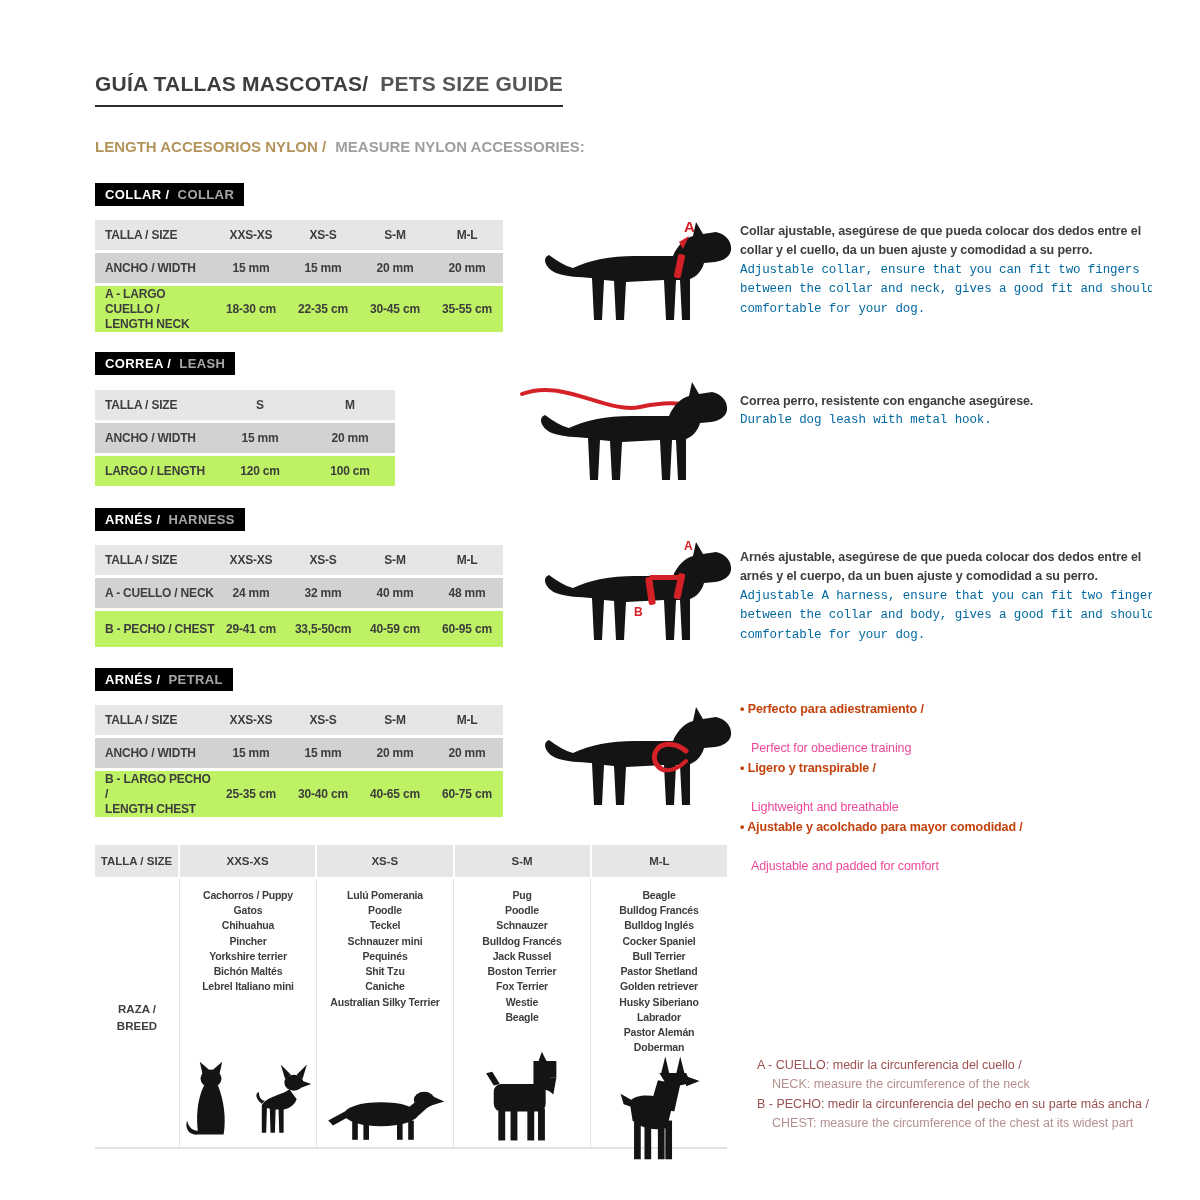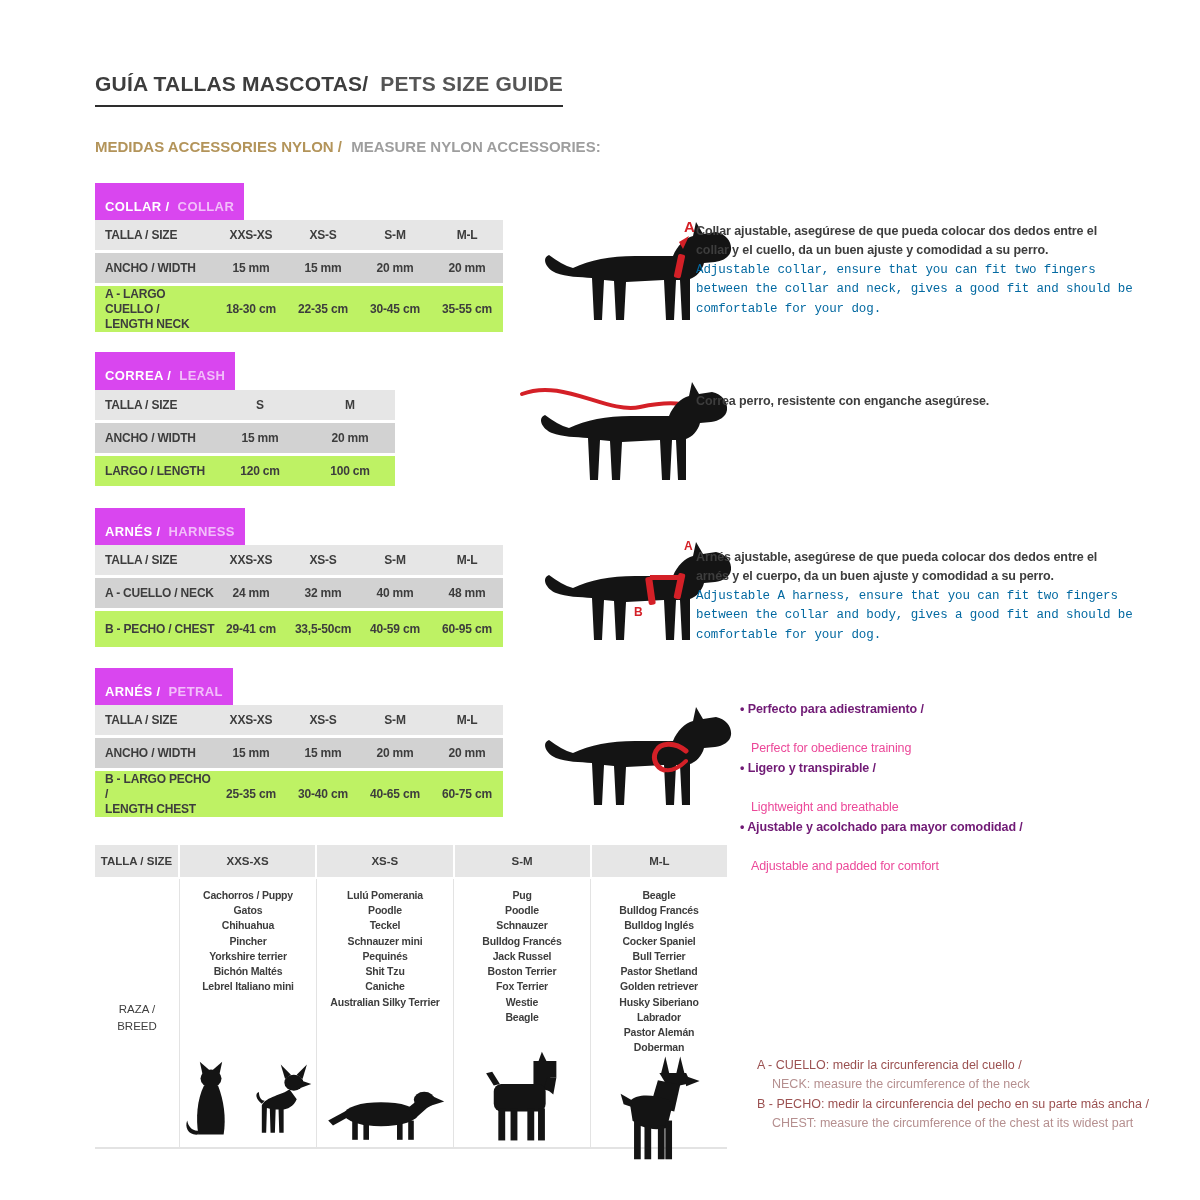--- a/index.html
+++ b/index.html
@@ -9,22 +9,22 @@
   
   .title{position:absolute;left:95px;top:72px;font-size:21px;font-weight:bold;
          letter-spacing:0.2px;padding-bottom:9px;border-bottom:2px solid #2e2e2e;
          display:inline-block;white-space:nowrap;}
   .title .t-en{color:#555;margin-left:6px;}
   .subtitle{position:absolute;left:95px;top:138px;font-size:15px;font-weight:bold;white-space:nowrap;}
   .subtitle .s-es{color:#b3945a;}
   .subtitle .s-en{color:#9e9e9e;margin-left:5px;}
 
   
-  .badge{position:absolute;left:95px;background:#d946ef;color:#fff;font-weight:bold;
-         font-size:13px;padding:16px 10px;letter-spacing:0.4px;white-space:nowrap;text-align:center;}
+  .badge{position:absolute;left:95px;background:#000000;color:#fff;font-weight:bold;
+         font-size:13px;padding:4px 10px;letter-spacing:0.4px;white-space:nowrap;text-align:center;}
   .badge .b-en{color:rgba(255,255,255,0.65);margin-left:4px;}
 
   
   .stable{position:absolute;left:95px;}
   .srow{display:flex;margin-bottom:3px;}
   .r1{background:#e6e6e6;}
   .r2{background:#d2d2d2;}
   .r3{background:#bef264;}
   .h30{height:30px;}
   .h36{height:36px;}
@@ -33,42 +33,42 @@
          justify-content:center;text-align:center;letter-spacing:-0.2px;}
   .slabel{width:120px;justify-content:flex-start;text-align:left;padding-left:10px;
           box-sizing:border-box;white-space:pre-line;line-height:1.25;}
   .c4{width:72px;}
   .c2{width:90px;}
 
   
   .dogbox{position:absolute;}
 
   
-  .desc{position:absolute;left:696px;width:437px;font-size:12.5px;line-height:1.55;letter-spacing:-0.1px;}
+  .desc{position:absolute;left:740px;width:437px;font-size:12.5px;line-height:1.55;letter-spacing:-0.1px;}
   .desc .es{font-weight:bold;color:#3d3d3d;}
   .desc .en{color:#0369a1;font-family:Liberation Mono, monospace;}
 
   .bullets{position:absolute;left:740px;top:700px;font-size:12.5px;line-height:1.55;letter-spacing:-0.1px;}
-  .bullet-es{font-weight:bold;color:#701a75;}
+  .bullet-es{font-weight:bold;color:#c2410c;}
   .bullet-es::before{content:"• ";}
   .bullet-en{color:#ec4899;padding-left:11px;margin-top:20px;}
 
   
   .btable{position:absolute;left:95px;top:845px;width:632px;}
   .bhead{display:flex;height:32px;background:#e6e6e6;margin-bottom:2px;}
   .bhcell{display:flex;align-items:center;justify-content:center;font-size:11.5px;
           font-weight:bold;border-right:2px solid #fff;box-sizing:border-box;}
   .bhcell:last-child{border-right:none;}
   .blabelcol{width:85px;}
   .bcol{flex:1;}
   .bbody{display:flex;height:268px;background:#fff;border-bottom:2px solid #e3e3e3;}
   .bbcell{display:flex;flex-direction:column;align-items:center;box-sizing:border-box;
           border-right:1px solid #e3e3e3;padding-top:9px;}
   .bbcell:last-child{border-right:none;}
-  .bblabel{justify-content:center;font-size:11.5px;font-weight:normal;text-align:center;
+  .bblabel{justify-content:center;font-size:11.5px;font-weight:bold;text-align:center;
            white-space:pre-line;line-height:1.4;}
   .breed-list{font-size:10.5px;font-weight:bold;text-align:center;white-space:pre-line;
               line-height:1.45;color:#3d3d3d;letter-spacing:-0.2px;}
   .animals{margin-top:auto;display:flex;align-items:flex-end;justify-content:center;
            gap:8px;padding-bottom:4px;}
 
   
   .notes{position:absolute;left:757px;top:1056px;width:432px;font-size:12.5px;line-height:1.55;}
   .note-es{color:#9b5151;font-weight:normal;}
   .note-en{color:#b58f8f;padding-left:15px;}
@@ -76,21 +76,21 @@
 </head>
 <body>
 
 <div id="page">
 
   <div class="title">
     <span class="t-es">GUÍA TALLAS MASCOTAS/</span>
     <span class="t-en">PETS SIZE GUIDE</span>
   </div>
   <div class="subtitle">
-    <span class="s-es">MEDIDAS ACCESSORIES NYLON /</span>
+    <span class="s-es">LENGTH ACCESORIOS NYLON /</span>
     <span class="s-en">MEASURE NYLON ACCESSORIES:</span>
   </div>
 
   <div class="badge" style="top:183px">
     <span>COLLAR /</span>
     <span class="b-en">COLLAR</span>
   </div>
 
   <div class="stable" style="top:220px">
     <div class="srow r1 h30">
@@ -160,20 +160,21 @@
     <svg width="228" height="118" viewBox="0 0 228 110">
       <path d="M4,18 C45,2 88,38 122,31 C146,26 160,26 172,30" stroke="#d42027" stroke-width="4" fill="none" stroke-linecap="round"></path>
       <g transform="translate(18,0)">
         <path fill="#141414" d="M16,57 C6,53 1,42 9,39 C17,45 25,50 33,52 C50,44 70,40 95,40 L133,40 C137,30 145,22 153,20 L156,6 L163,18 L176,16 C186,18 192,26 191,34 C190,41 183,45 175,46 L164,47 C162,55 156,61 150,63 L150,104 L142,104 L140,64 L136,64 L134,104 L126,104 L124,64 L86,66 L84,104 L76,104 L74,65 L64,64 L62,104 L54,104 L52,62 C40,61 26,61 16,57 Z"></path>
       </g>
     </svg>
   </div>
 
   <div class="desc" style="top:392px">
     <div class="es">Correa perro, resistente con enganche asegúrese.</div>
+    <div class="en">Durable dog leash with metal hook.</div>
   </div>
 
   <div class="badge" style="top:508px">
     <span>ARNÉS /</span>
     <span class="b-en">HARNESS</span>
   </div>
 
   <div class="stable" style="top:545px">
     <div class="srow r1 h30">
       <div class="scell slabel">TALLA / SIZE</div>

